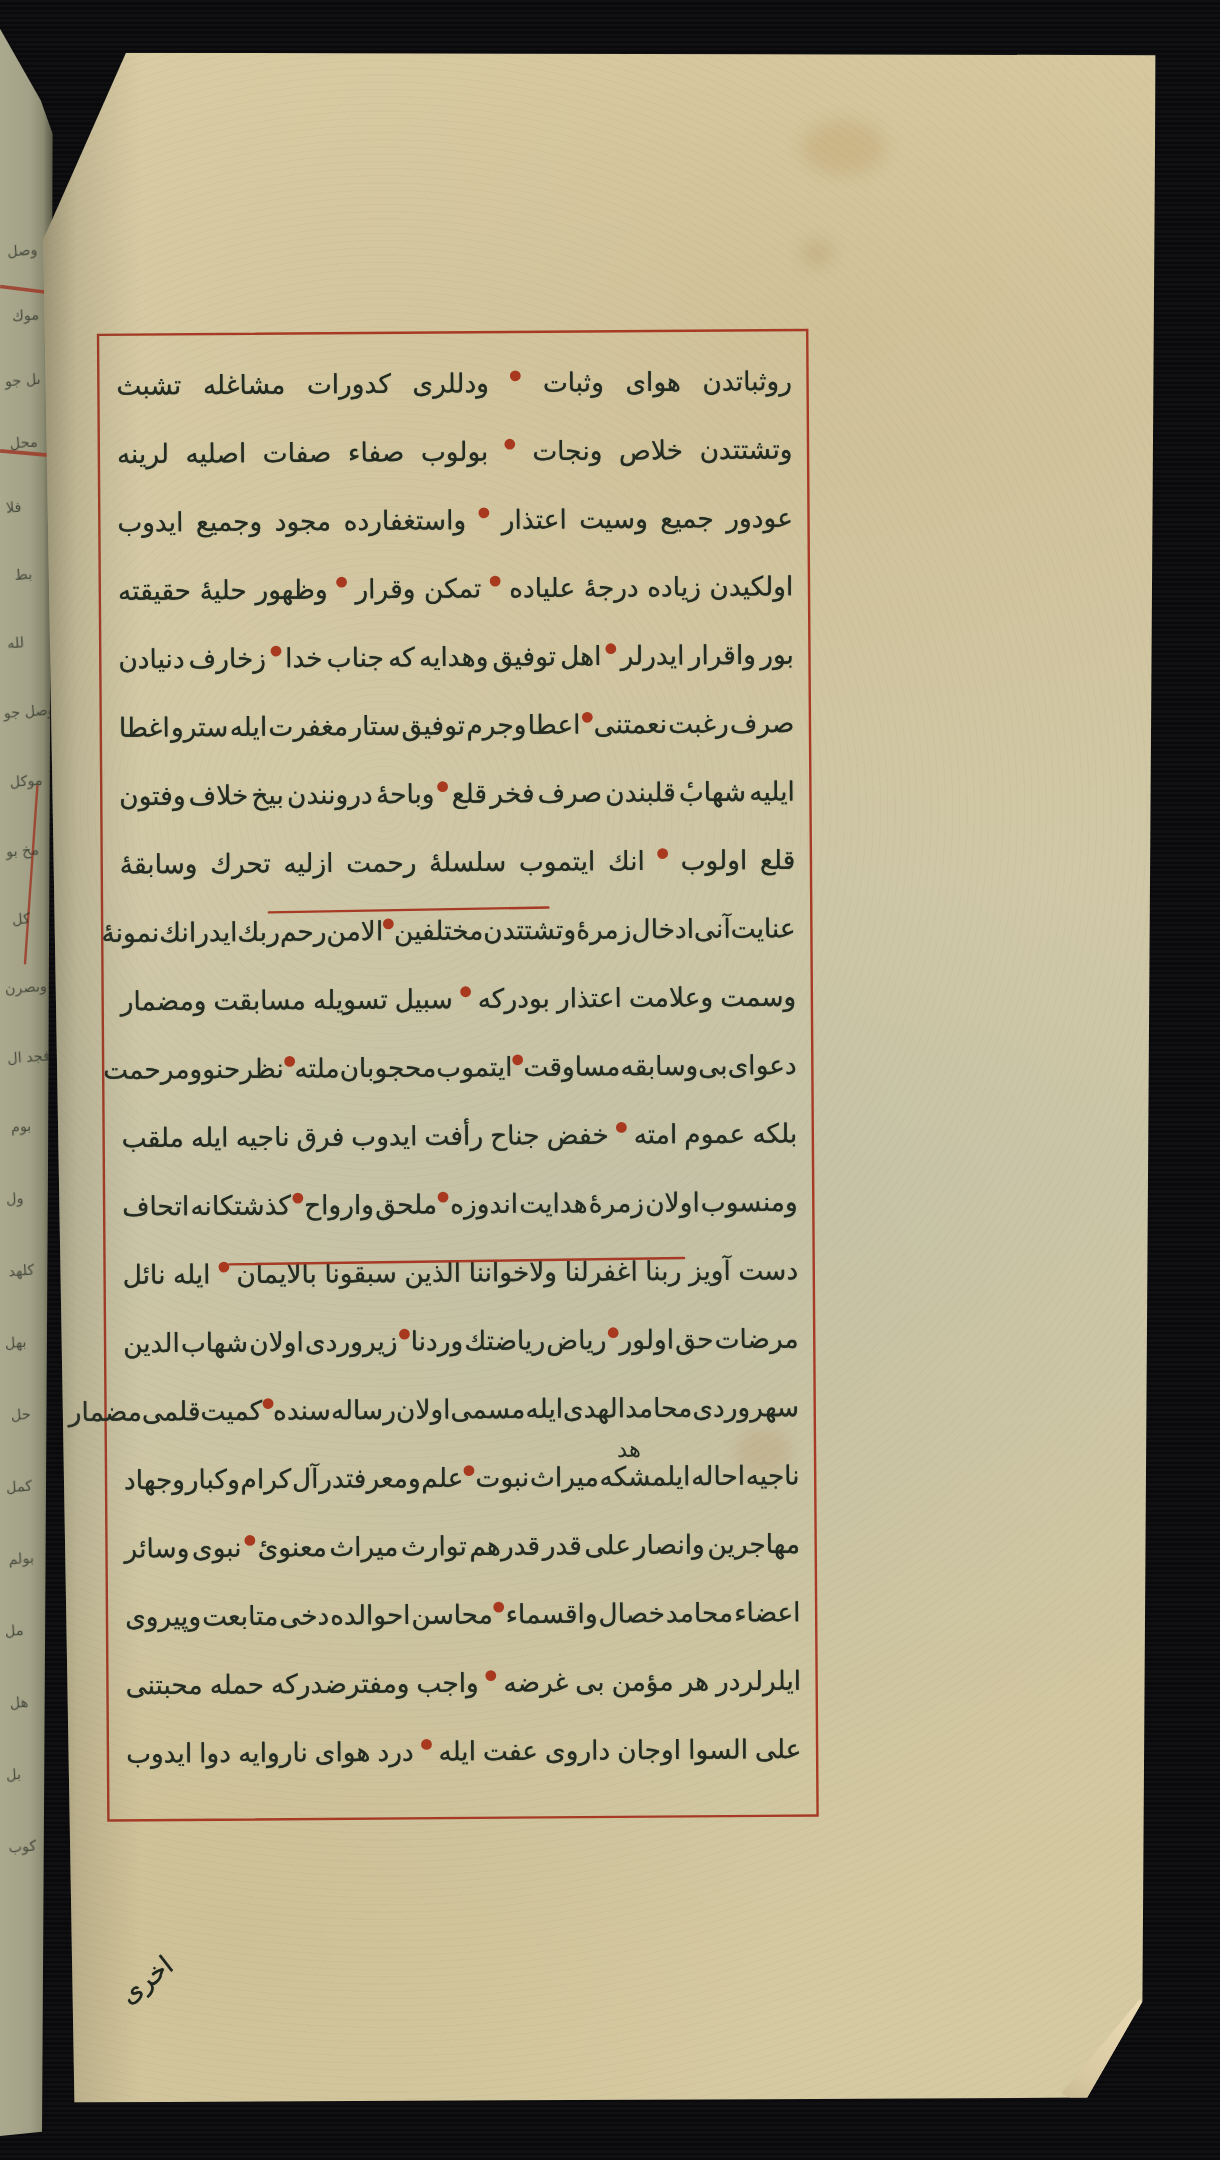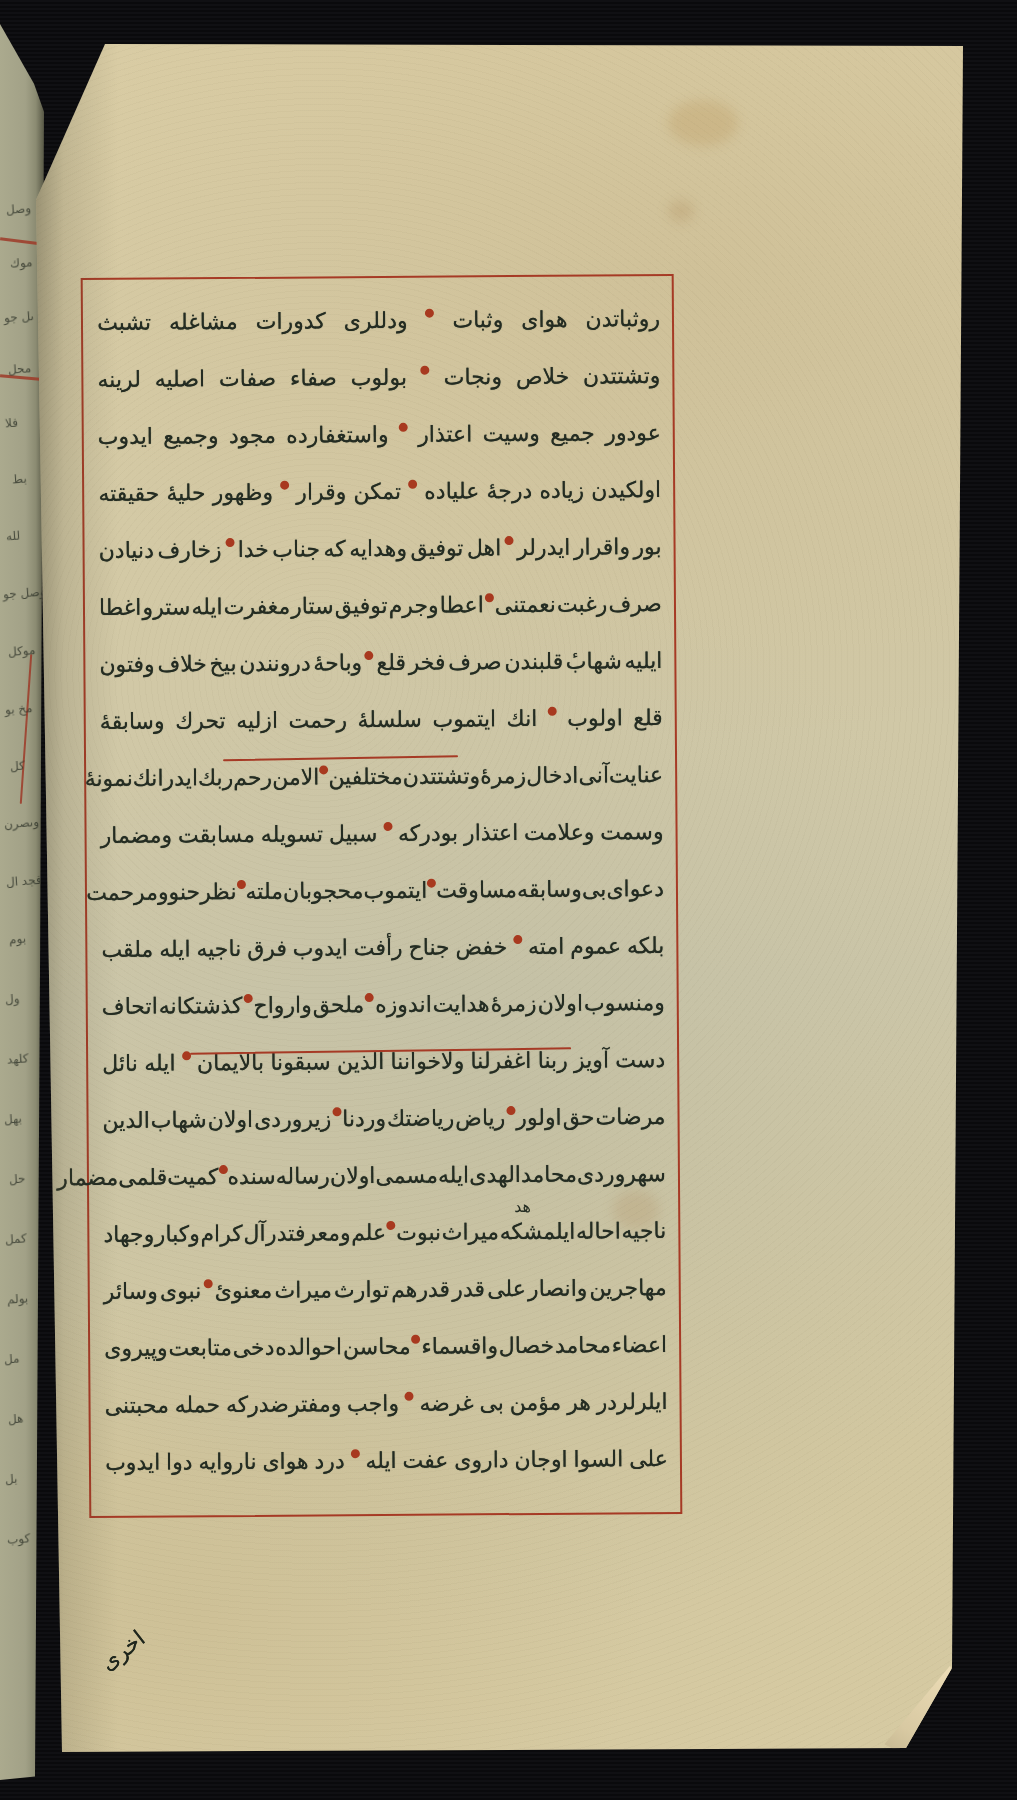--- a/index.html
+++ b/index.html
@@ -38,21 +38,21 @@
     border:2.6px solid #a63a25;box-sizing:border-box;transform:rotate(-0.4deg);
     padding:14px 12px 0 14px;}
   .line{display:flex;direction:rtl;justify-content:space-between;align-items:baseline;
     height:57px;line-height:57px;font-size:22px;color:#242c22;white-space:nowrap;
     text-shadow:0 0 .7px rgba(25,38,28,.85);}
   .rdot{width:9px;height:9px;border-radius:50%;background:#a8391f;align-self:center;
     margin-top:-14px;flex:0 0 auto;}
   .overline{position:absolute;height:2.4px;background:#a63a25;border-radius:2px;}
   .ov1{left:137px;top:479px;width:235px;transform:rotate(-.6deg);}
   .ov2{left:102px;top:772px;width:381px;transform:rotate(-.4deg);}
-  .sup{position:absolute;left:425px;top:920px;font-size:16px;color:#242c22;direction:rtl;}
+  .sup{position:absolute;left:425px;top:920px;font-size:19px;color:#242c22;direction:rtl;}
   
   .catchword{position:absolute;left:70px;top:1598px;font-size:22px;color:#1f261d;
     transform:rotate(-38deg);direction:rtl;text-shadow:0 0 .6px rgba(20,30,20,.9);}
 </style>
 </head>
 <body>
 
 <div class="mat"></div>
 
 <div class="edge-strip">

